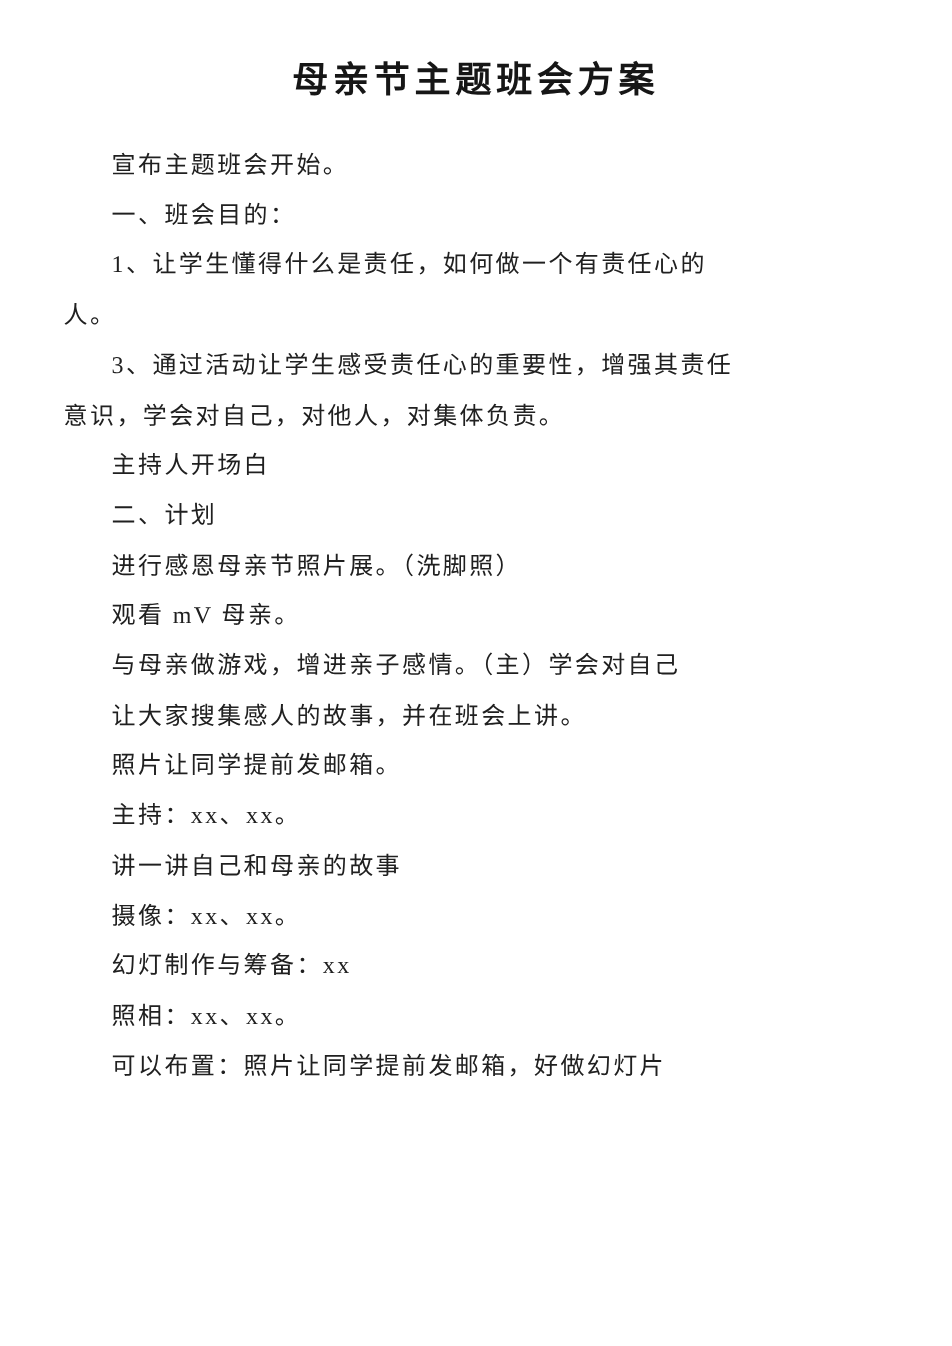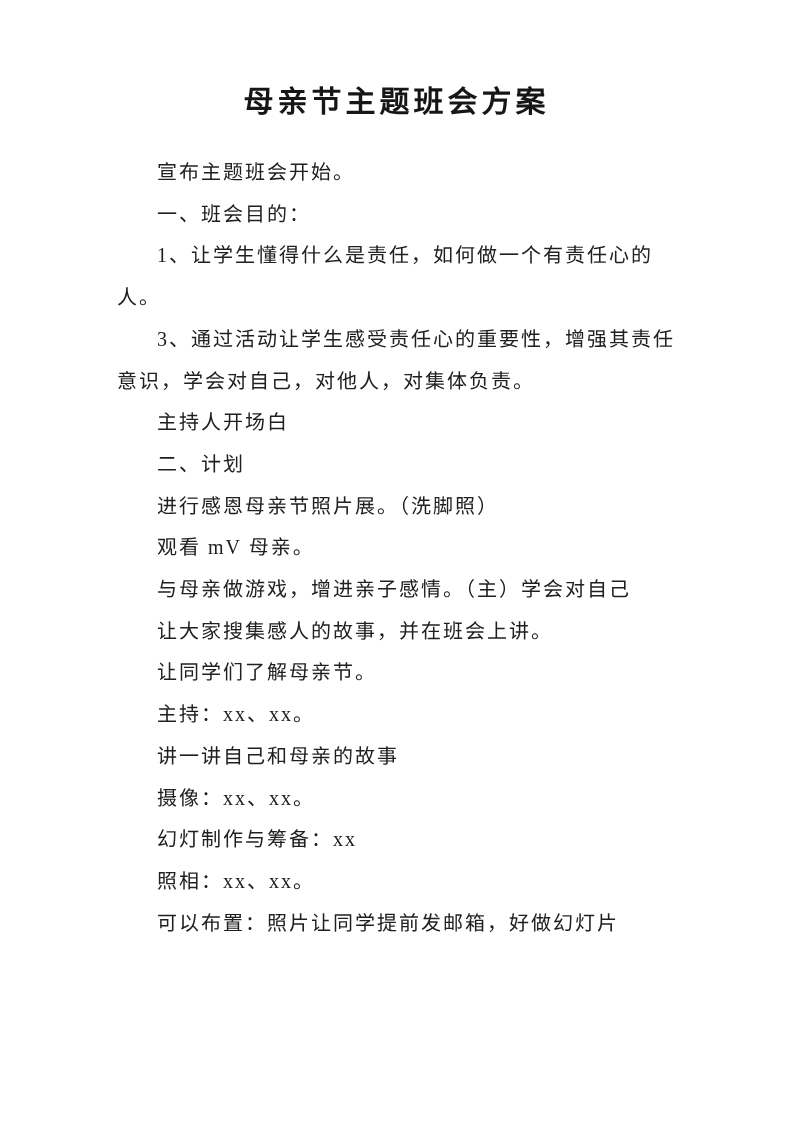--- a/index.html
+++ b/index.html
@@ -13,31 +13,31 @@
     width: 793px;
     height: 1122px;
     margin: 0 auto;
     background: #ffffff;
     color: #1e1e1e;
     font-family: "Liberation Serif", "DejaVu Serif", serif;
     overflow: hidden;
     box-sizing: border-box;
   }
   .doc-title {
-    margin: 78px 60px 0 60px;
+    margin: 44px 60px 0 60px;
     text-align: center;
     font-size: 30px;
     line-height: 48px;
     font-weight: 700;
     letter-spacing: 4px;
     color: #161616;
   }
   .doc-body {
     margin-top: 26px;
-    padding-left: 117px;
+    padding-left: 53px;
     width: 572px;
     font-size: 20px;
     line-height: 41.7px;
     letter-spacing: 2px;
     color: #202020;
   }
   .doc-body p {
     margin: 0;
     padding: 0;
     text-indent: 2em;
@@ -53,21 +53,21 @@
     <p>宣布主题班会开始。</p>
     <p>一、班会目的：</p>
     <p>1、让学生懂得什么是责任，如何做一个有责任心的人。</p>
     <p>3、通过活动让学生感受责任心的重要性，增强其责任意识，学会对自己，对他人，对集体负责。</p>
     <p>主持人开场白</p>
     <p>二、计划</p>
     <p>进行感恩母亲节照片展。（洗脚照）</p>
     <p>观看 mV 母亲。</p>
     <p>与母亲做游戏，增进亲子感情。（主）学会对自己</p>
     <p>让大家搜集感人的故事，并在班会上讲。</p>
-    <p>让同学们了解母亲节。</p>
+    <p>照片让同学提前发邮箱。</p>
     <p>主持：xx、xx。</p>
     <p>讲一讲自己和母亲的故事</p>
     <p>摄像：xx、xx。</p>
     <p>幻灯制作与筹备：xx</p>
     <p>照相：xx、xx。</p>
     <p>可以布置：照片让同学提前发邮箱，好做幻灯片</p>
   </div>
 </div>
 
 </body></html>

